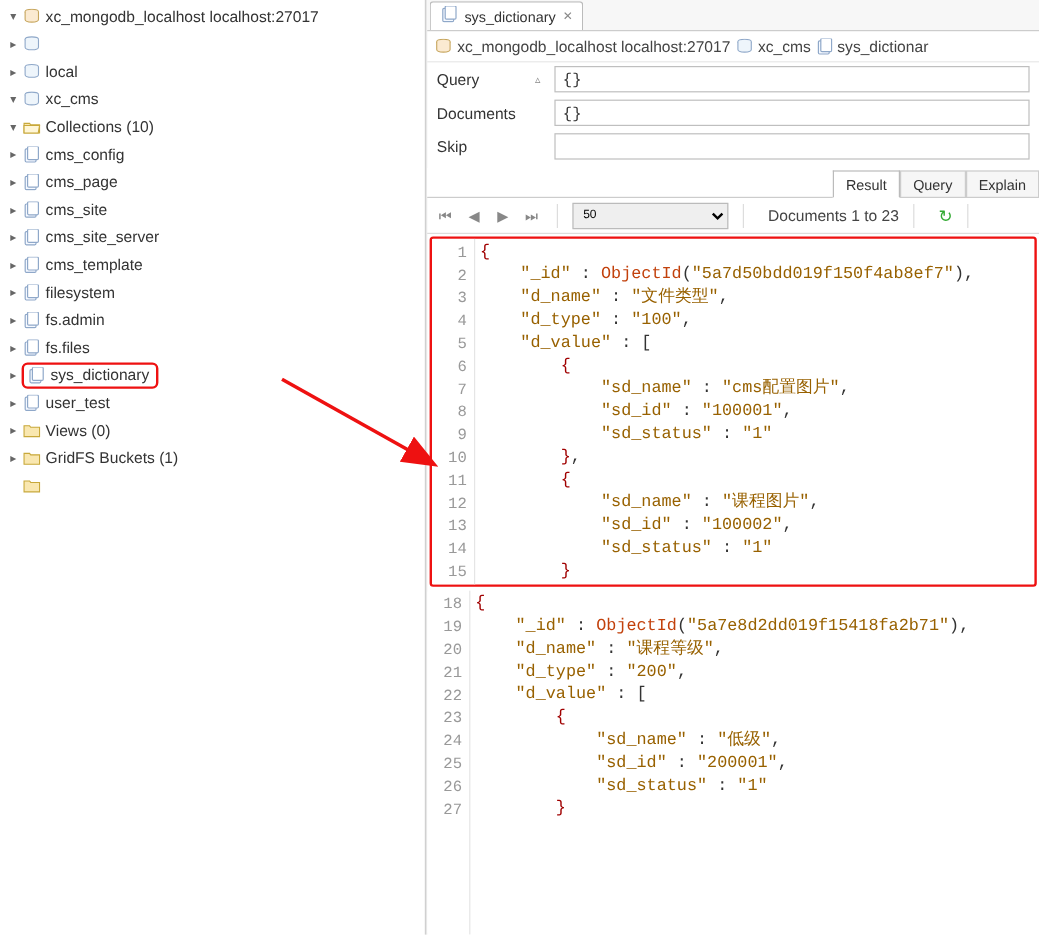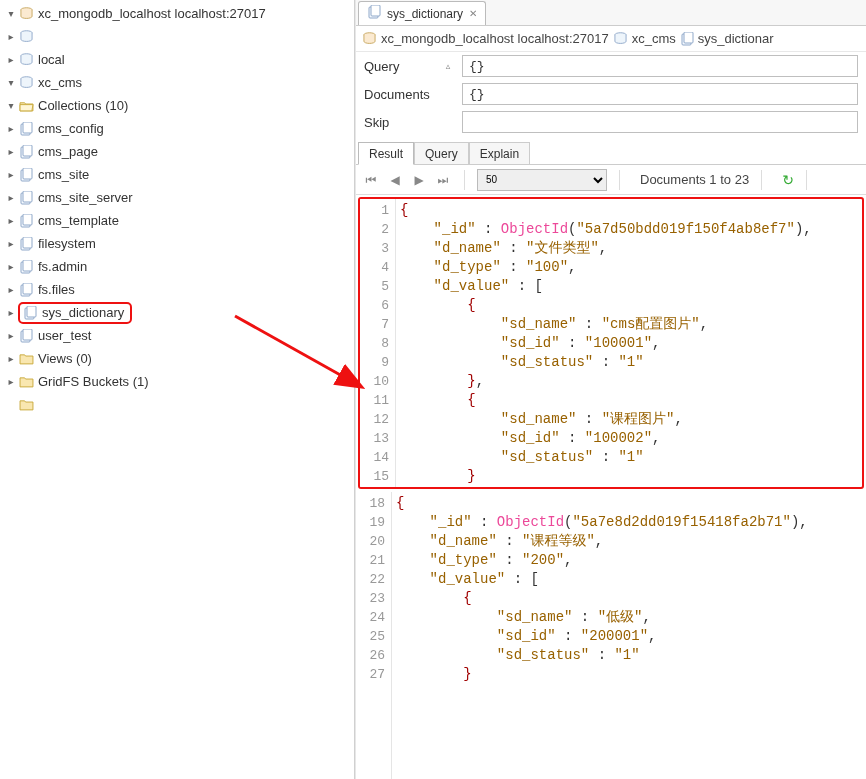--- a/index.html
+++ b/index.html
@@ -101,20 +101,21 @@
     font-size:13px;
     color:#333;
     font-family: "Courier New", monospace;
   }
   .subtabs {
     height:25px;display:flex;align-items:flex-end;
     border-bottom:1px solid #ccc;
     padding-left:2px;
     background:#fff;
     margin-top:4px;
+    justify-content:flex-end;
   }
   .subtab {
     height:23px;border:1px solid #bbb;border-bottom:1px solid #fff;
     padding:0 10px;display:flex;align-items:center;font-size:12px;
     background:#fff;
     margin-bottom:-1px;
   }
   .subtab.inactive {
     border:1px solid #ccc;border-bottom:1px solid #ccc;background:#f6f6f6;
   }
@@ -162,21 +163,21 @@
     flex:1;
     padding:2px 4px;
     font-family:"Courier New",monospace;
     font-size:14px;
     line-height:19px;
     white-space:pre;
     overflow:hidden;
   }
   .code .k-key { color:#986100; } 
   .code .k-str { color:#986100; } 
-  .code .k-fn  { color:#ec4899; font-weight:500; } 
+  .code .k-fn  { color:#c2410c; font-weight:500; } 
   .code .k-punc{ color:#a00000; } 
   .code .k-objid{ color:#986100; }
 
   
   .arrow {
     position:absolute;
     left:230px; top:308px;
     pointer-events:none;
     z-index:50;
   }

